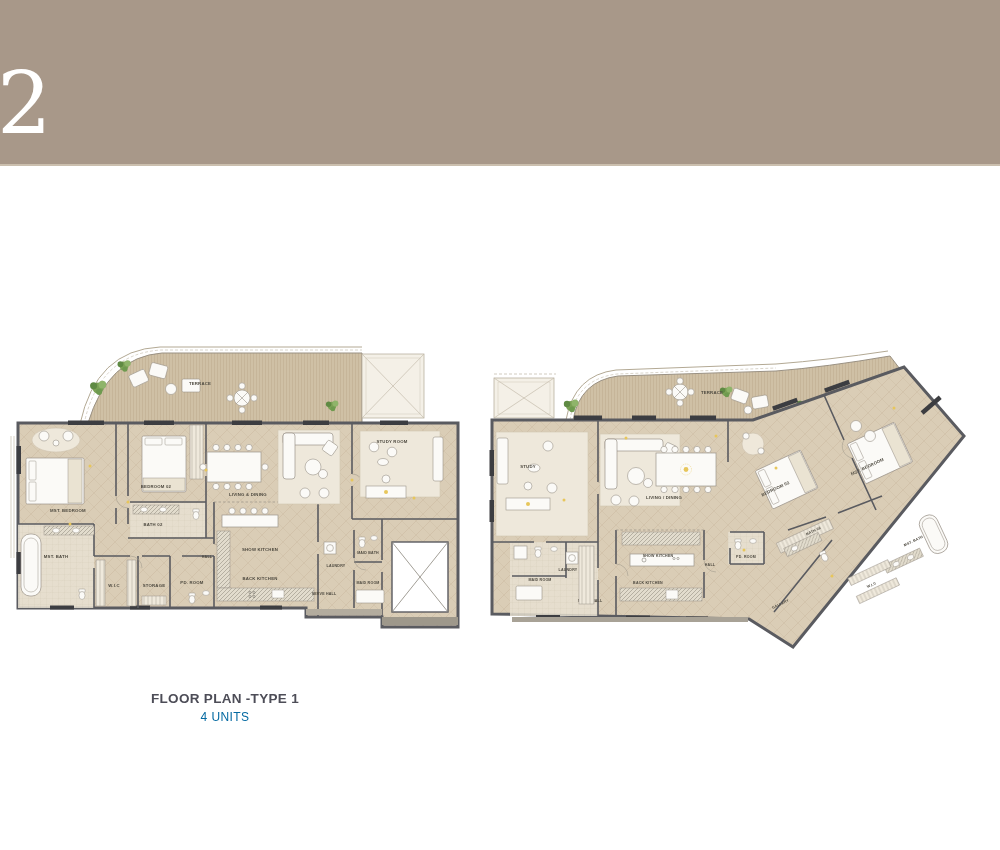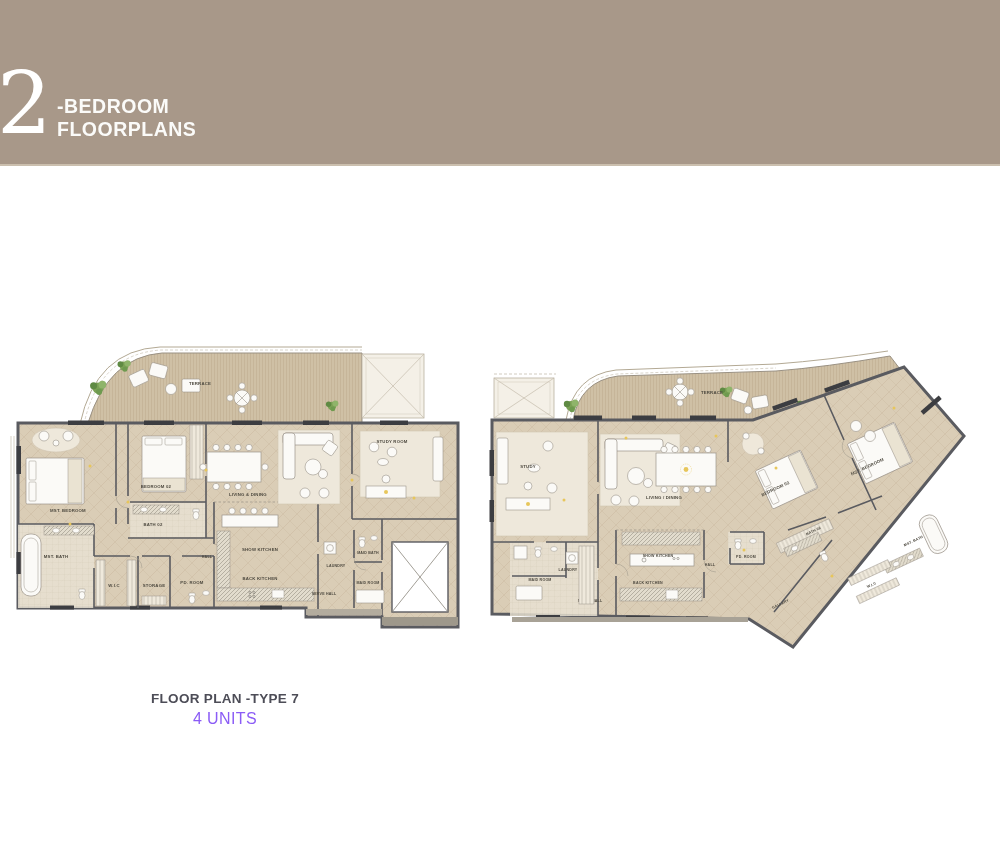--- a/index.html
+++ b/index.html
@@ -8,40 +8,36 @@
   
   #header{position:absolute;left:0;top:0;width:1000px;height:164px;background:#a89889;
           border-bottom:2px solid #cbbfae;}
   #big-number{position:absolute;left:-3px;top:60px;font-family:"DejaVu Serif",serif;
           font-size:86px;line-height:86px;color:#ffffff;font-weight:400;}
   #header-title{position:absolute;left:57px;top:95px;color:#fbfbf9;font-weight:bold;
           font-size:19.5px;line-height:23px;letter-spacing:0.5px;}
   
   .caption-block{position:absolute;width:300px;text-align:center;}
   .caption{font-size:13.5px;font-weight:bold;color:#4d4d57;letter-spacing:0.3px;}
-  .units{font-size:16px;color:#8b5cf6;margin-top:4px;letter-spacing:0.4px;}
+  .units{font-size:12px;color:#0369a1;margin-top:4px;letter-spacing:0.4px;}
   #caption-1{left:75px;top:691px;}
   #caption-2{left:572px;top:703px;}
   
   svg text{font-family:"Liberation Sans",sans-serif;font-size:4.3px;font-weight:bold;
            fill:#4e4a40;letter-spacing:0.2px;text-anchor:middle;}
   svg text.sm{font-size:3.6px;}
   .plan{position:absolute;}
 </style>
 </head>
 <body>
 
 <div id="page">
 
   <div id="header">
     <div id="big-number">2</div>
-    <div id="header-title">
-      <div>-BEDROOM</div>
-      <div>FLOORPLANS</div>
-    </div>
   </div>
 
   <svg width="0" height="0" style="position:absolute" aria-hidden="true">
     <defs>
       <pattern id="deck" width="6" height="6" patternUnits="userSpaceOnUse">
         <rect width="6" height="6" fill="#cfc0a5"></rect>
         <path d="M0.5,0 V6 M3.5,0 V6" stroke="#bcab8d" stroke-width="0.5"></path>
       </pattern>
       <pattern id="parquet" width="14" height="14" patternUnits="userSpaceOnUse">
         <rect width="14" height="14" fill="#dacdb6"></rect>
@@ -483,17 +479,17 @@
         <circle cx="240" cy="86" r="1.5"></circle>
         <circle cx="300" cy="118" r="1.5"></circle>
       <circle cx="418" cy="58" r="1.5"></circle>
         <circle cx="268" cy="200" r="1.5"></circle>
         <circle cx="356" cy="226" r="1.5"></circle>
       <circle cx="88" cy="150" r="1.5"></circle>
     </g>
   </svg>
 
   <div class="caption-block" id="caption-1">
-    <div class="caption">FLOOR PLAN -TYPE 7</div>
+    <div class="caption">FLOOR PLAN -TYPE 1</div>
     <div class="units">4 UNITS</div>
   </div>
 
 </div>
 
 </body></html>

